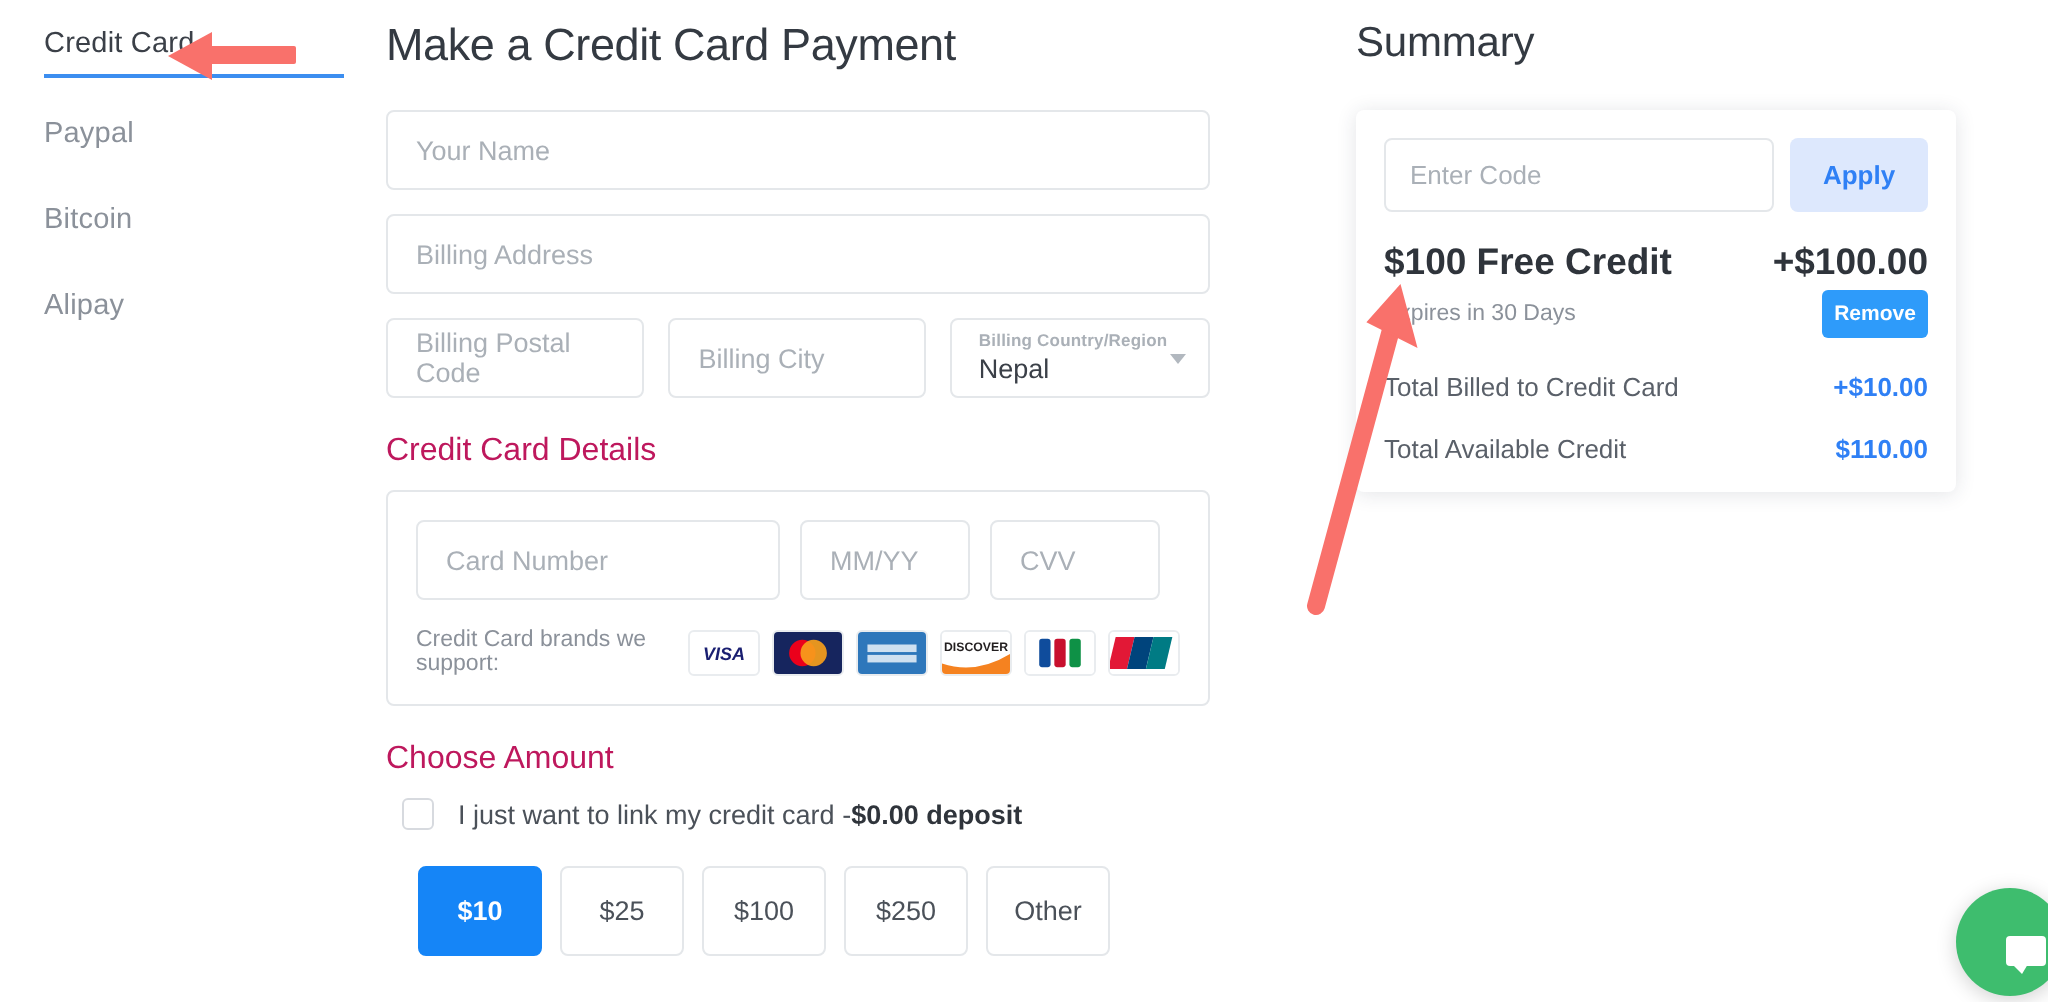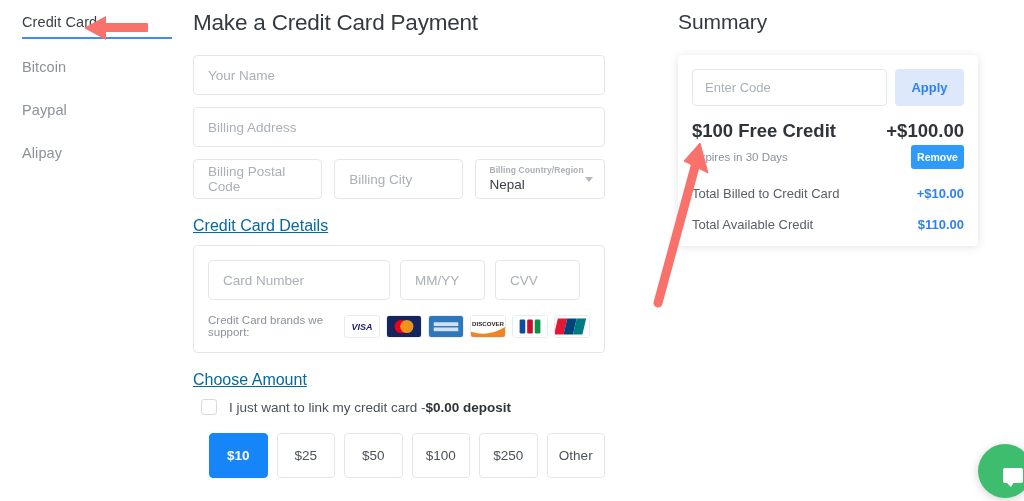--- a/index.html
+++ b/index.html
@@ -96,23 +96,22 @@
     right: 11px; top: 17px;
     width: 0; height: 0;
     border-left: 4px solid transparent;
     border-right: 4px solid transparent;
     border-top: 5px solid #b2b8bf;
   }
 
   h2.section {
     font-size: 16px;
     font-weight: 500;
-    color: #0369a1;
+    color: #be185d;
     margin: 18px 0 10px 0;
-    text-decoration: underline;
   }
   .card-panel {
     width: 412px;
     border: 1px solid #e4e7ea;
     border-radius: 4px;
     padding: 14px;
     background: #fff;
   }
   .card-row { display: flex; gap: 10px; }
   .cc-num { width: 182px; }
@@ -301,24 +300,24 @@
 <body>
 
 <div class="page">
   <div class="surface"></div>
 
   <nav class="sidebar">
     <div class="side-item wrap active">
       <span>Credit Card</span>
     </div>
     <div class="side-item wrap">
+      <span>Paypal</span>
+    </div>
+    <div class="side-item wrap">
       <span>Bitcoin</span>
-    </div>
-    <div class="side-item wrap">
-      <span>Paypal</span>
     </div>
     <div class="side-item wrap">
       <span>Alipay</span>
     </div>
   </nav>
 
   <main class="main">
     <h1 class="title">Make a Credit Card Payment</h1>
 
     <div class="field">
@@ -413,23 +412,20 @@
       <span class="checkbox"></span>
       <span class="chk-text"><span>I just want to link my credit card -</span><b>$0.00 deposit</b></span>
     </div>
 
     <div class="amounts">
       <div class="amt selected">
         <span>$10</span>
       </div>
       <div class="amt">
         <span>$25</span>
-      </div>
-      <div class="amt">
-        <span>$50</span>
       </div>
       <div class="amt">
         <span>$100</span>
       </div>
       <div class="amt">
         <span>$250</span>
       </div>
       <div class="amt">
         <span>Other</span>
       </div>

